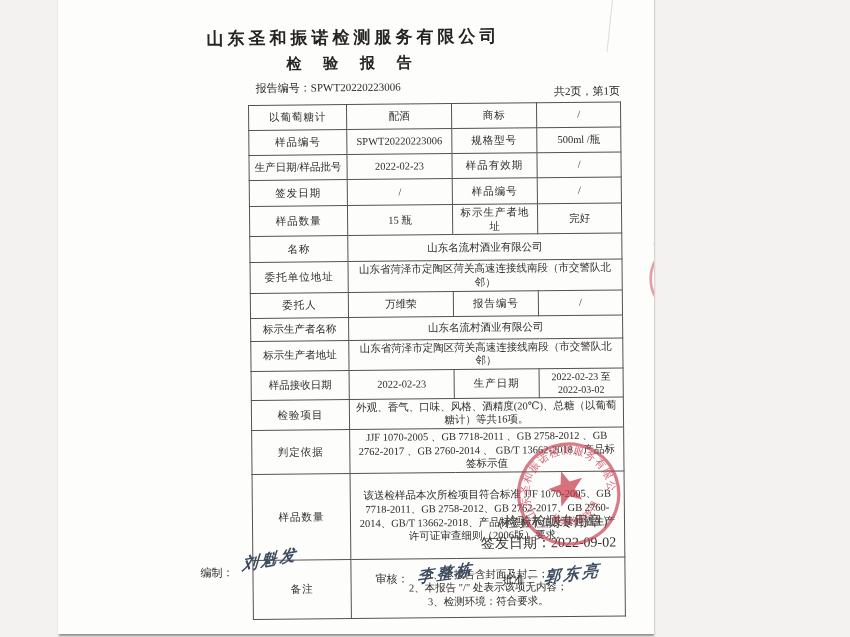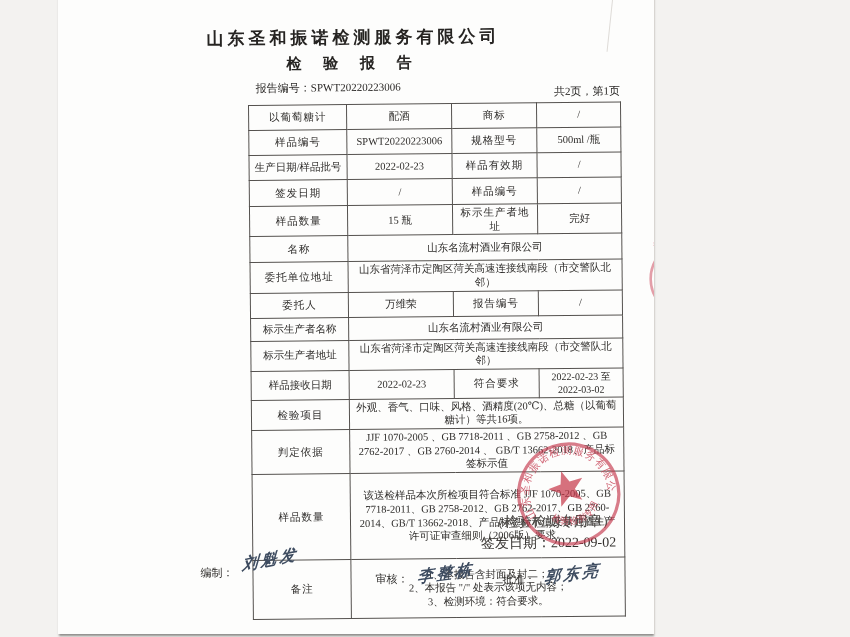--- a/index.html
+++ b/index.html
@@ -152,21 +152,21 @@
         <td class="lbl" style="letter-spacing:0">标示生产者名称</td>
         <td colspan="3">山东名流村酒业有限公司</td>
       </tr>
       <tr style="height:21px">
         <td class="lbl" style="letter-spacing:0">标示生产者地址</td>
         <td colspan="3">山东省菏泽市定陶区菏关高速连接线南段（市交警队北邻）</td>
       </tr>
       <tr style="height:27px">
         <td class="lbl" style="letter-spacing:0">样品接收日期</td>
         <td>2022-02-23</td>
-        <td class="lbl">符合要求</td>
+        <td class="lbl">生产日期</td>
         <td style="font-size:10px">2022-02-23 至 2022-03-02</td>
       </tr>
       <tr style="height:29px">
         <td class="lbl">检验项目</td>
         <td colspan="3" class="project-cell">外观、香气、口味、风格、酒精度(20℃)、总糖（以葡萄糖计）等共16项。</td>
       </tr>
       <tr style="height:30px">
         <td class="lbl">判定依据</td>
         <td colspan="3" class="basis-cell">JJF 1070-2005 、GB 7718-2011 、GB 2758-2012 、GB 2762-2017 、GB 2760-2014 、 GB/T 13662-2018、产品标签标示值</td>
       </tr>

